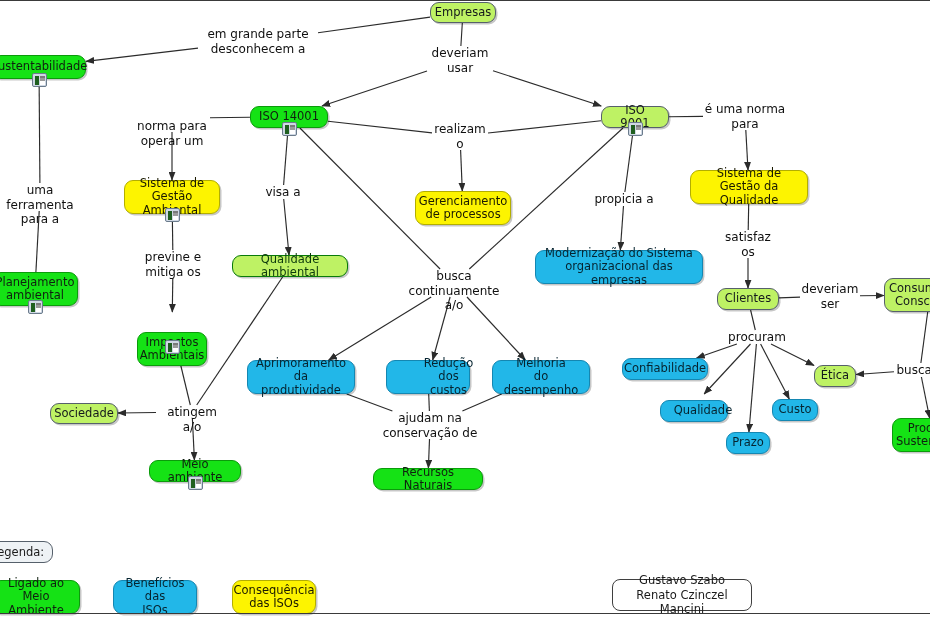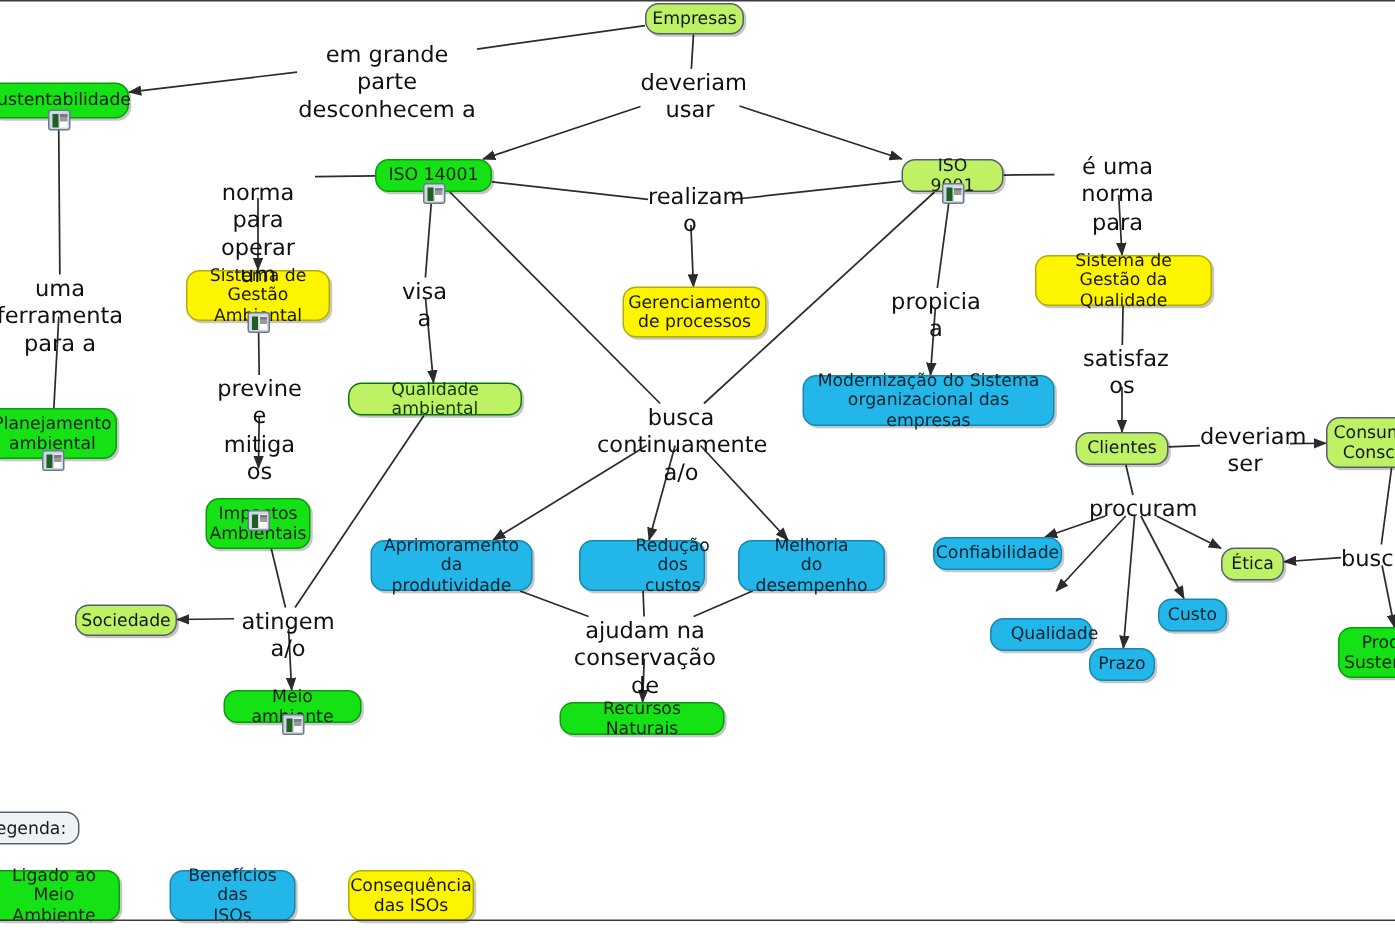--- a/index.html
+++ b/index.html
@@ -21,21 +21,21 @@
     box-shadow:1.5px 1.5px 0 rgba(0,0,0,.22);
   }
   .n-green  {background:#15e215;border-color:#0b9b0b;color:#102010;}
   .n-green2 {background:#bef264;border-color:#0a7a0a;color:#0d3a0d;}
   .n-yellow {background:#fdf400;border-color:#b3ae00;color:#1a1a00;}
   .n-blue   {background:#22b7e8;border-color:#1487b2;color:#062430;}
   .n-plain  {background:#bef264;border-color:#56606b;color:#14181c;}
 
   
   .lbl{
-    position:absolute;font-size:15px;line-height:1.22;
+    position:absolute;font-size:12px;line-height:1.22;
     text-align:center;white-space:pre-line;color:#101010;
     background:transparent;
   }
 
   
   .res-icon{
     position:absolute;width:15px;height:14px;
     background:#cfd8e4;border:1px solid #6b7b8c;border-radius:2px;
     box-sizing:border-box;
   }
@@ -153,21 +153,21 @@
       <div class="node n-plain" style="left: 884px; top: 278px; width: 92px; height: 34px;">Consumidores
 Conscientes</div>
       <div class="node n-blue" style="left: 247px; top: 360px; width: 108px; height: 34px;">Aprimoramento da
 produtividade</div>
       <div class="node n-blue" style="left: 386px; top: 360px; width: 84px; height: 34px; padding-left: 48px;">Redução dos
 custos</div>
       <div class="node n-blue" style="left: 492px; top: 360px; width: 98px; height: 34px;">Melhoria
 do desempenho</div>
       <div class="node n-blue" style="left: 622px; top: 358px; width: 86px; height: 22px;">Confiabilidade</div>
       <div class="node n-plain" style="left: 814px; top: 365px; width: 42px; height: 22px;">Ética</div>
-      <div class="node n-blue" style="left: 660px; top: 412px; width: 68px; height: 22px; padding-left: 25px;">Qualidade</div>
+      <div class="node n-blue" style="left: 660px; top: 400px; width: 68px; height: 22px; padding-left: 25px;">Qualidade</div>
       <div class="node n-blue" style="left: 772px; top: 399px; width: 46px; height: 22px;">Custo</div>
       <div class="node n-blue" style="left: 726px; top: 432px; width: 44px; height: 22px;">Prazo</div>
       <div class="node n-green" style="left: 892px; top: 418px; width: 82px; height: 34px;">Produtos
 Sustentáveis</div>
       <div class="node n-plain" style="left: 50px; top: 403px; width: 68px; height: 21px;">Sociedade</div>
       <div class="node n-green" style="left: 149px; top: 460px; width: 92px; height: 22px;">Meio ambiente</div>
       <div class="res-icon" style="left: 187.5px; top: 476px;"></div>
       <div class="node n-green" style="left: 373px; top: 468px; width: 110px; height: 22px;">Recursos Naturais</div>
     </div>
   <div id="label-layer">
@@ -203,14 +203,16 @@
   <div class="legend-title" style="left: -18px; top: 541px;">Legenda:</div>
   <div id="legend-layer">
       <div class="node n-green" style="left: -8px; top: 580px; width: 88px; height: 34px;">Ligado ao Meio
 Ambiente</div>
       <div class="node n-blue" style="left: 113px; top: 580px; width: 84px; height: 34px;">Benefícios das
 ISOs</div>
       <div class="node n-yellow" style="left: 232px; top: 580px; width: 84px; height: 34px;">Consequência
 das ISOs</div>
     </div>
 
+  <div class="authors" style="left: 612px; top: 579px; width: 140px; height: 32px;">Gustavo Szabo
+Renato Czinczel Mancini</div>
   <div class="hr-bottom"></div>
 </div>
 
 </body></html>

